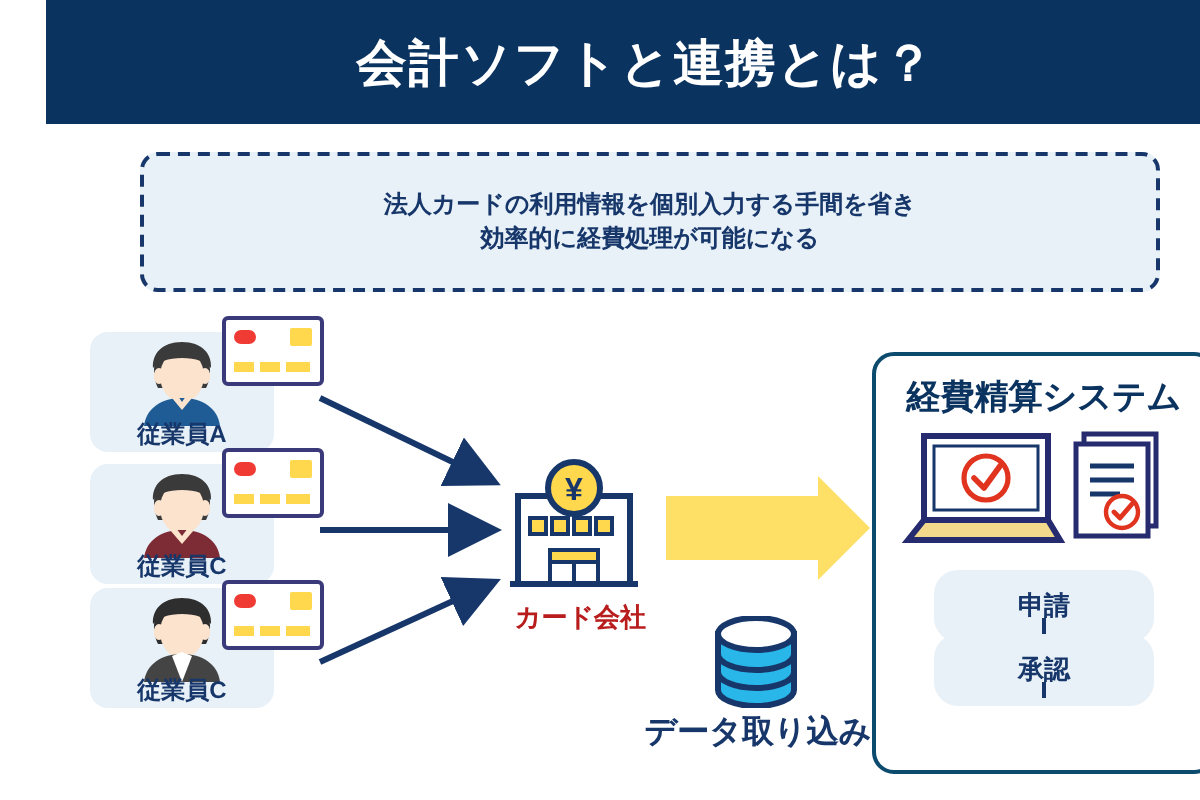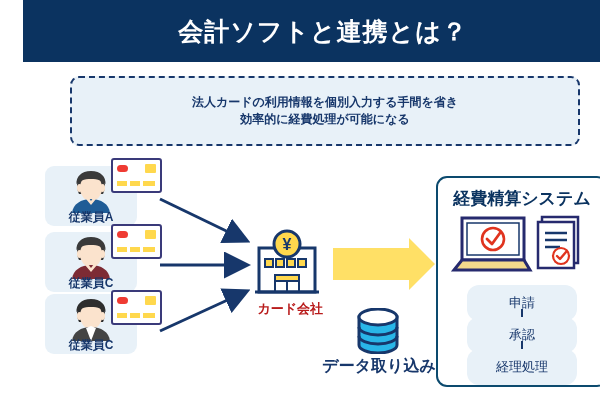--- a/index.html
+++ b/index.html
@@ -91,21 +91,21 @@
   }
   .sys-title{
     position:absolute;left:0;top:9px;width:168px;text-align:center;
     color:#0b3360;font-size:17px;font-weight:bold;
   }
   .sys-icons{position:absolute;left:12px;top:36px;width:146px;height:60px;}
   .pill{
     position:absolute;left:29px;width:110px;height:36px;
     background:#e8f1f8;border-radius:12px;
     display:flex;align-items:center;justify-content:center;
-    color:#17376b;font-size:13px;font-weight:normal;
+    color:#17376b;font-size:13px;font-weight:bold;
   }
   .pill-1{top:107px;}
   .pill-2{top:139px;}
   .pill-3{top:171px;}
   .connector{
     position:absolute;left:83px;width:2px;height:8px;background:#17376b;
   }
   .conn-1{top:131px;}
   .conn-2{top:163px;}
 </style>
@@ -251,16 +251,15 @@
           <circle cx="111" cy="42" r="8" fill="#ffffff" stroke="#e0341f" stroke-width="2.2"></circle>
           <path d="M107 42 L110 45 L116 38" fill="none" stroke="#e0341f" stroke-width="2.4" stroke-linecap="round" stroke-linejoin="round"></path>
         </g>
       </svg>
     </div>
 
     <div class="pill pill-1">申請</div>
     <span class="connector conn-1"></span>
     <div class="pill pill-2">承認</div>
     <span class="connector conn-2"></span>
-    <div class="pill pill-3">経理処理</div>
   </div>
 
 </div>
 
 </body></html>

